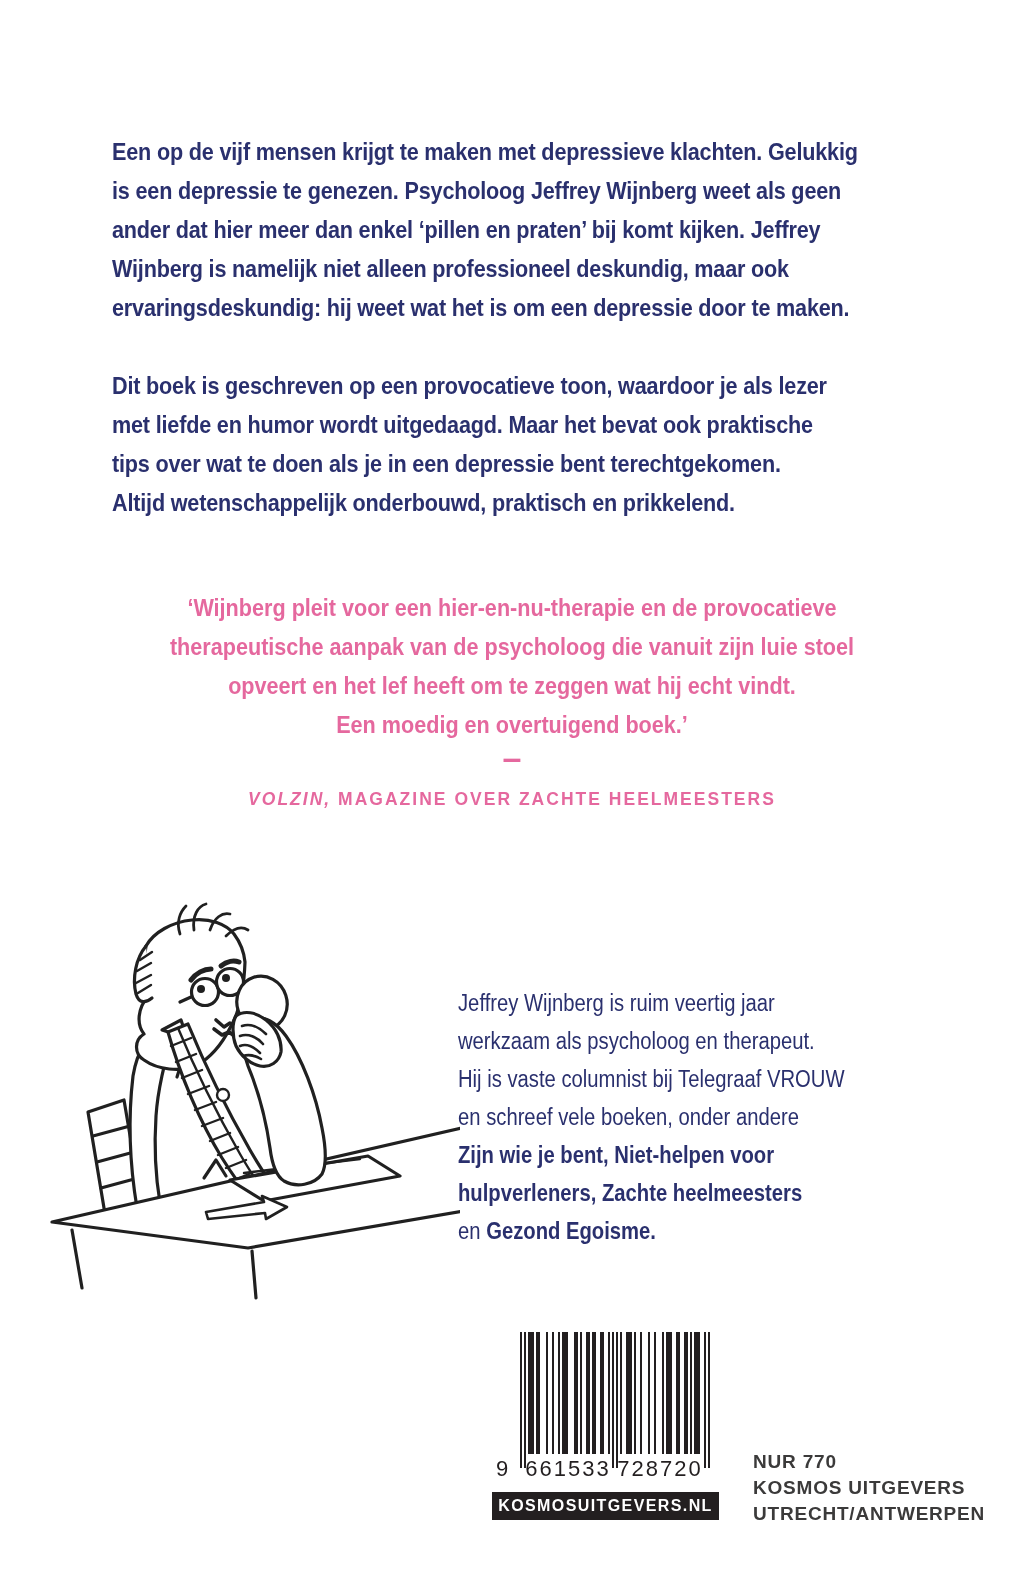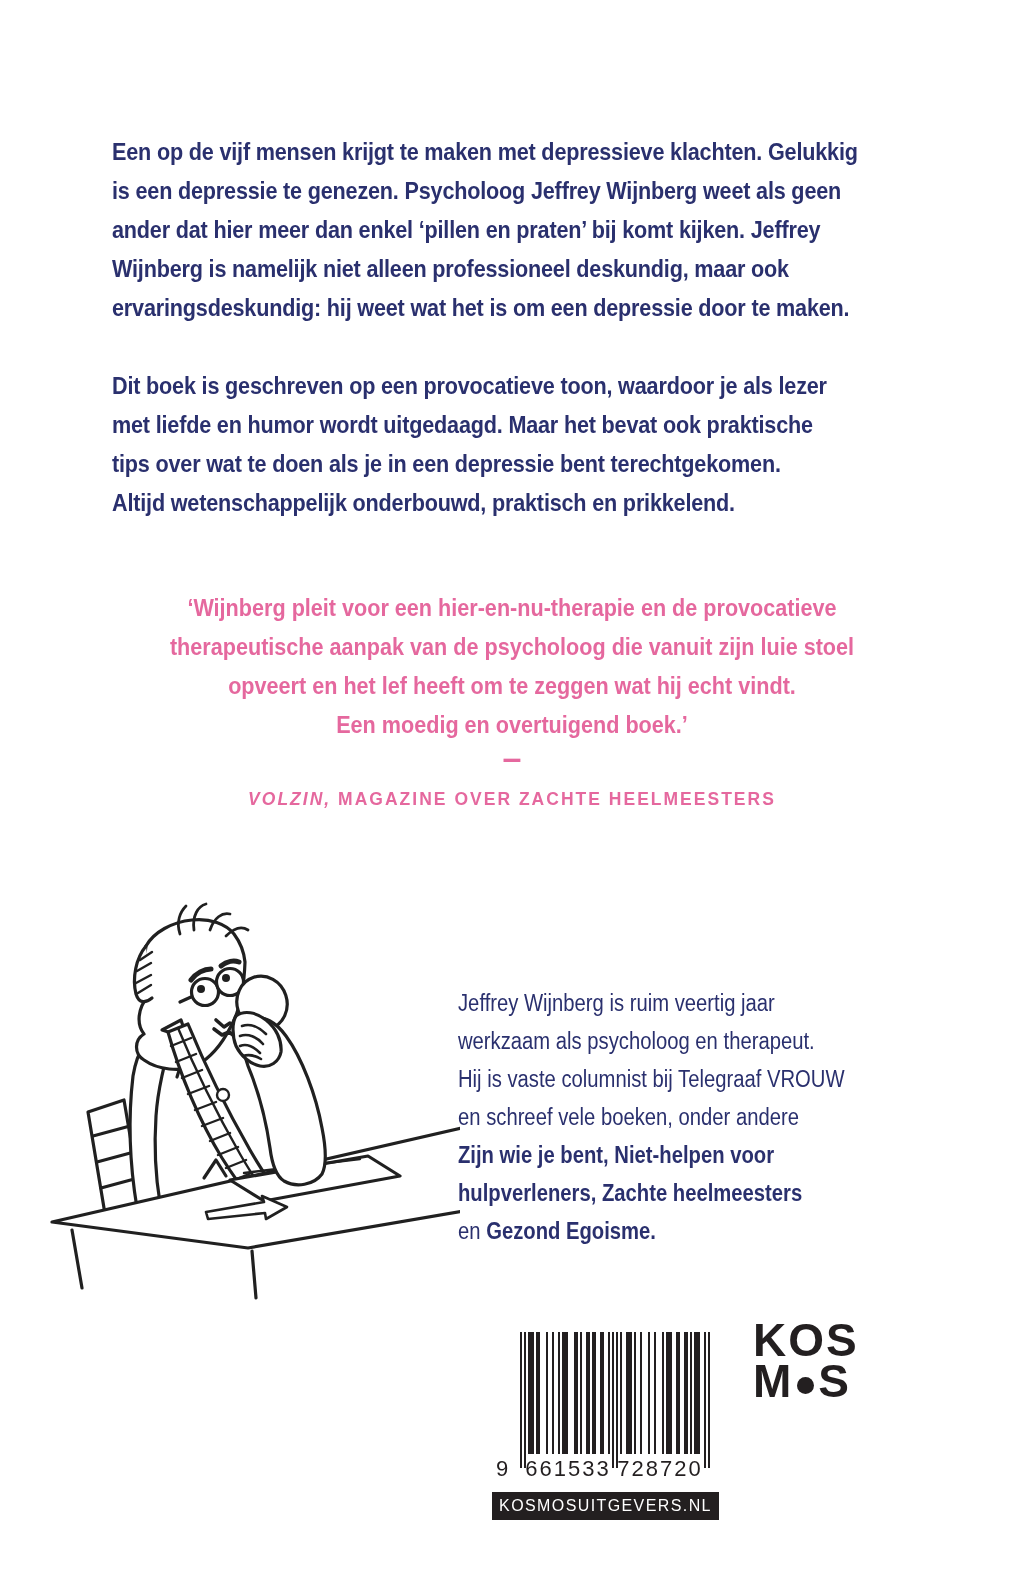--- a/index.html
+++ b/index.html
@@ -90,21 +90,21 @@
     letter-spacing:2px;
     text-align:center;
   }
   #isbn-lead   { left:492px; width:22px; }
   #isbn-group1 { left:524px; width:88px; }
   #isbn-group2 { left:616px; width:88px; }
   .site-banner {
     left:492px; top:1492px; width:227px; height:28px;
     background:#231f20;
     color:#ffffff;
-    font-weight:400;
+    font-weight:700;
     font-size:16px;
     letter-spacing:1.4px;
     display:flex; align-items:center; justify-content:center;
   }
 
   
   .logo {
     left:753px; top:1320px;
     color:#231f20;
     font-weight:700;
@@ -316,23 +316,20 @@
       <div class="bc-bar" style="height: 136px; background: transparent;"></div>
       <div class="bc-bar" style="height: 136px; background: rgb(35, 31, 32);"></div>
     </div>
   <div id="isbn-lead" class="abs isbn-digit">9</div>
   <div id="isbn-group1" class="abs isbn-group">661533</div>
   <div id="isbn-group2" class="abs isbn-group">728720</div>
   <div class="abs site-banner">
       <span>KOSMOSUITGEVERS.NL</span>
     </div>
 
-  <div class="abs logo">
-    <div>KOS</div>
-    <div class="logo-line2">
-        <span>M</span>
-        <span class="logo-dot"></span>
-        <span>S</span>
-      </div>
+
+  <div class="abs publisher">
+    <div>NUR 770</div>
+    <div>KOSMOS UITGEVERS</div>
+    <div>UTRECHT/ANTWERPEN</div>
   </div>
 
-
 </div>
 
 </body></html>

